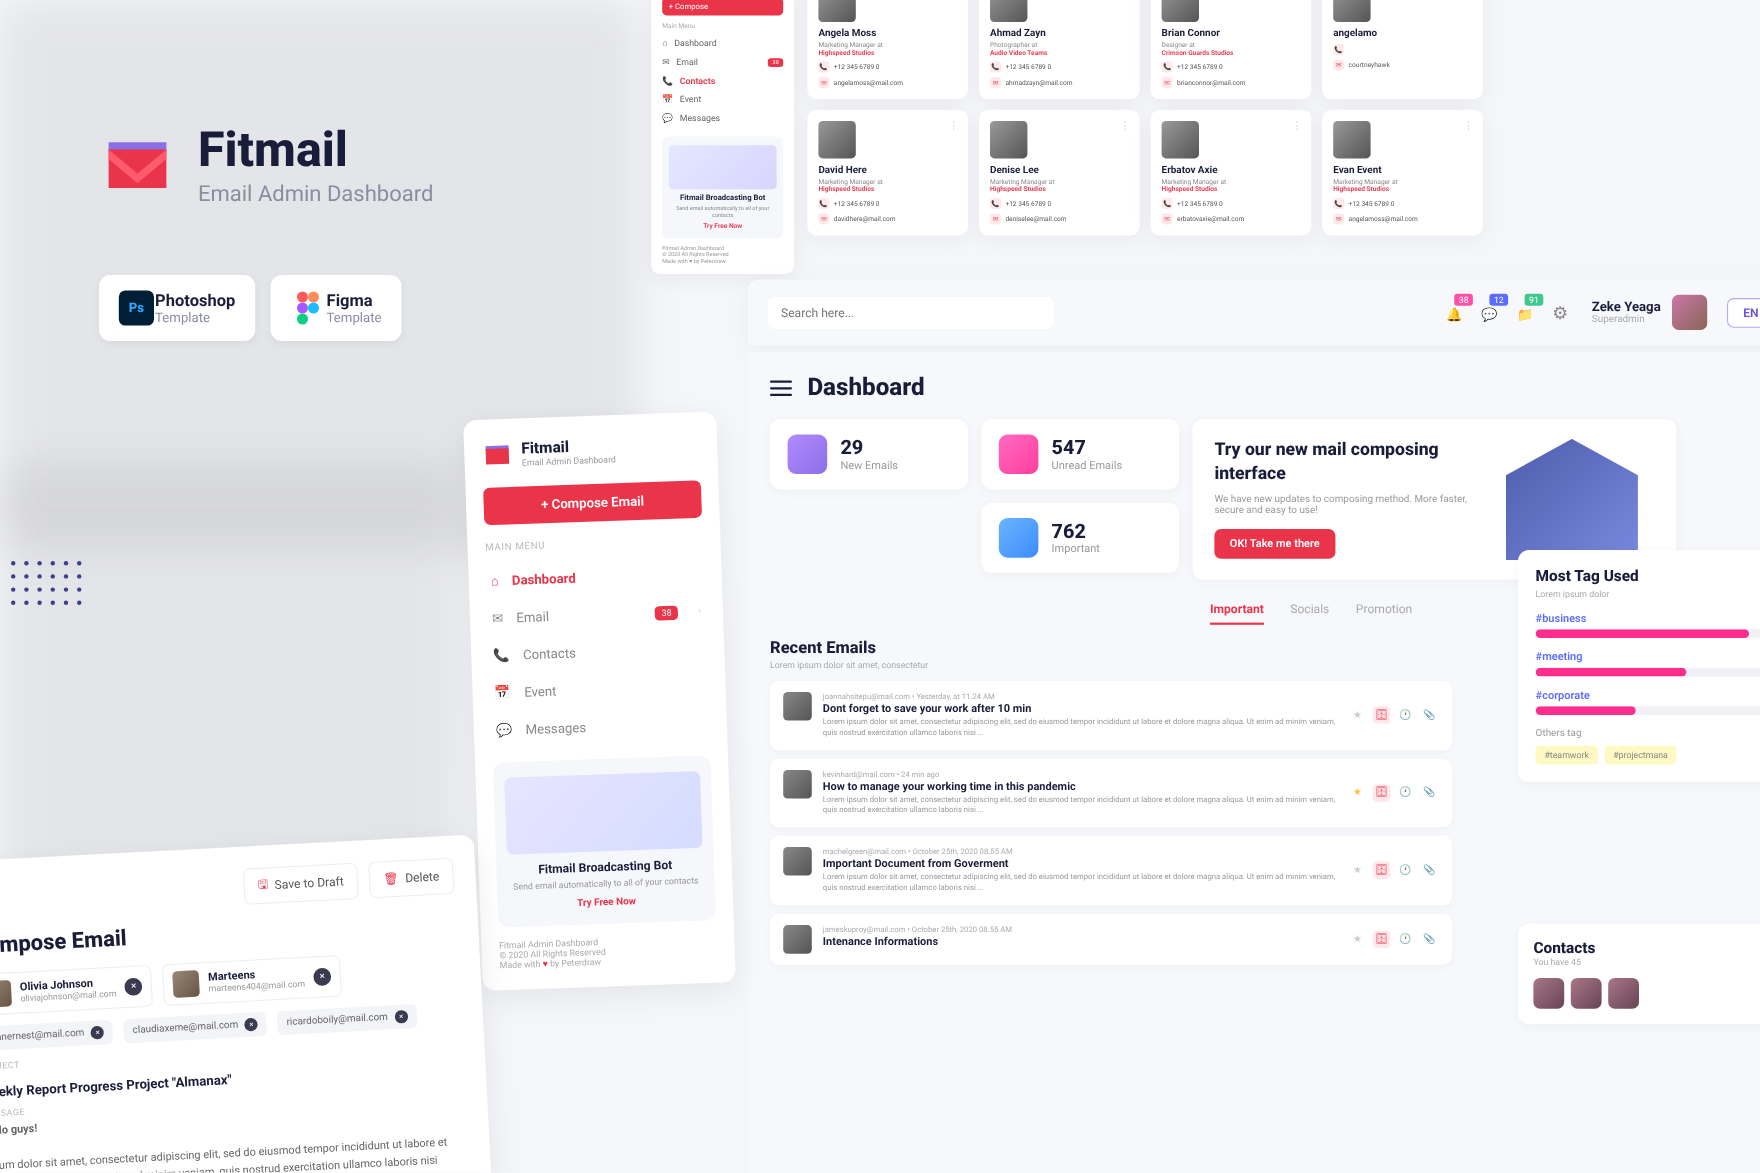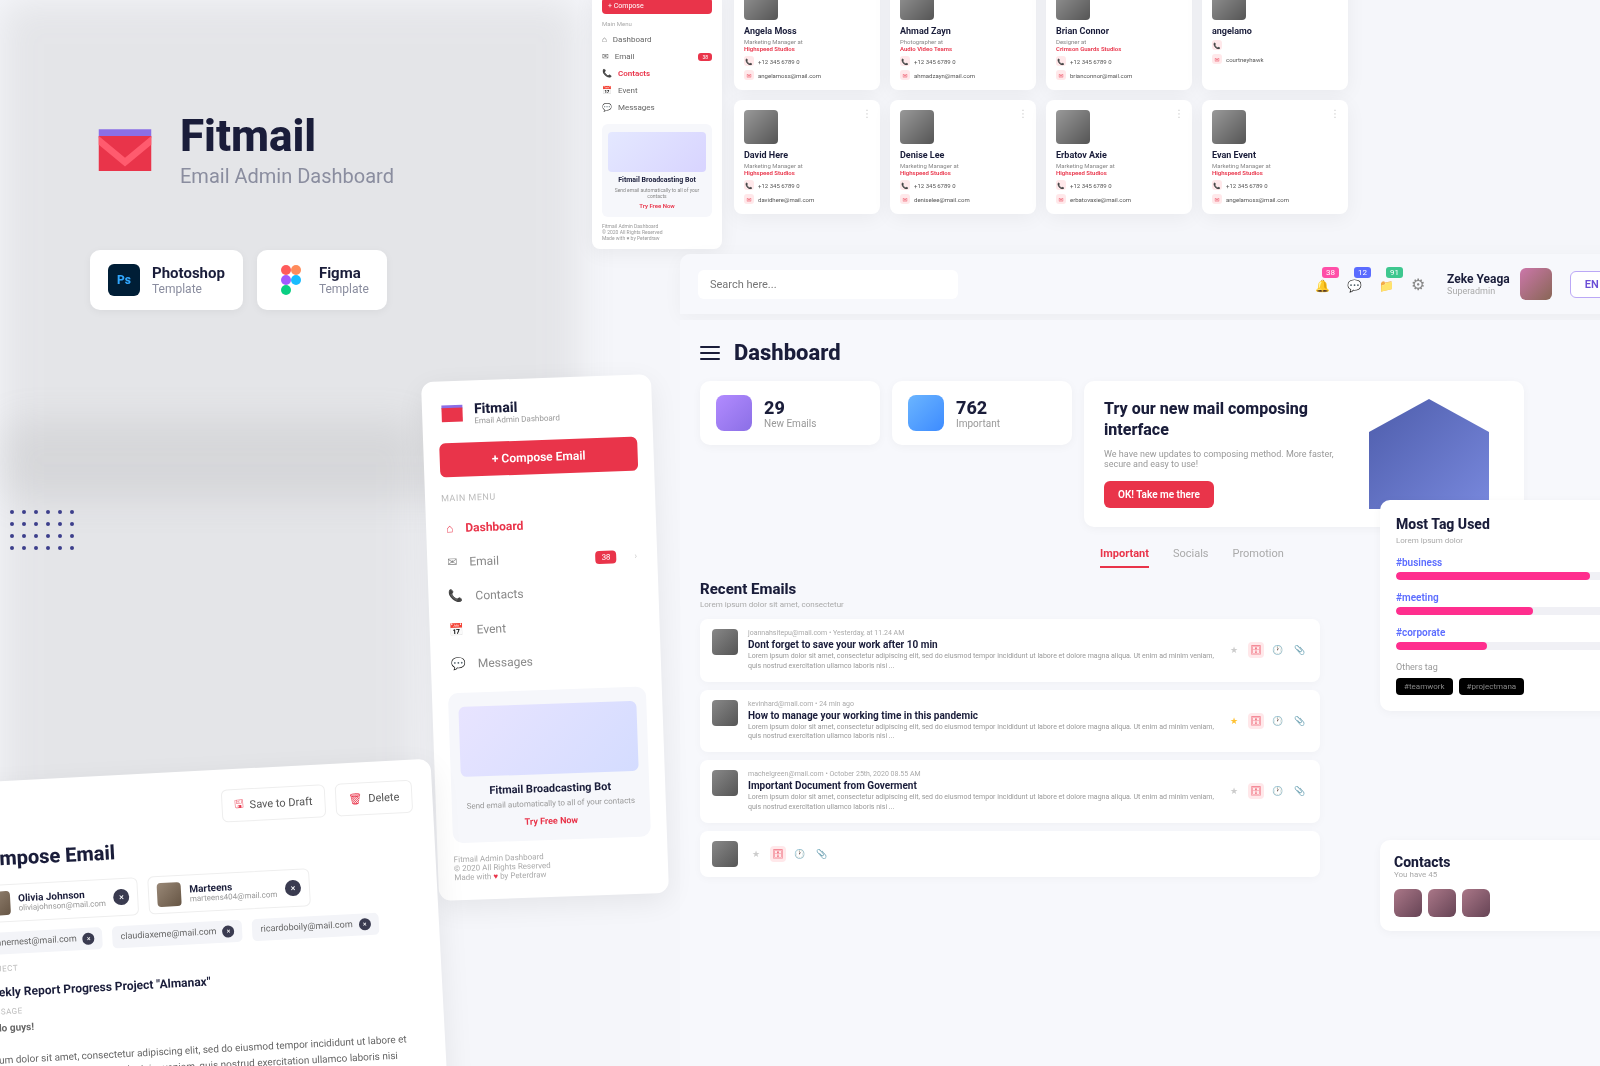--- a/index.html
+++ b/index.html
@@ -5,21 +5,21 @@
 * { margin: 0; padding: 0; box-sizing: border-box; font-family: -apple-system, BlinkMacSystemFont, 'Segoe UI', Roboto, sans-serif; }
 body { width: 1600px; height: 1066px; background: #f5f6fa; position: relative; overflow: hidden; }
 
 
 .hero { position: absolute; left: 90px; top: 110px; display: flex; align-items: center; gap: 20px; }
 .hero-logo { width: 70px; height: 70px; }
 .hero-title { font-size: 44px; font-weight: 800; color: #1a1d3a; }
 .hero-sub { font-size: 20px; color: #8a8d9f; margin-top: 2px; }
 
 .templates { position: absolute; left: 90px; top: 250px; display: flex; gap: 14px; }
-.tpl-card { background: #fff; border-radius: 10px; padding: 14px 18px; display: flex; align-items: center; gap: 12px; box-shadow: 0 2px 8px rgba(0,0,0,0.05); }
+.tpl-card { background: #fff; border-radius: 10px; padding: 14px 18px; display: flex; align-items: center; gap: 1px; box-shadow: 0 2px 8px rgba(0,0,0,0.05); }
 .tpl-icon { width: 32px; height: 32px; border-radius: 6px; }
 .tpl-name { font-size: 15px; font-weight: 700; color: #1a1d3a; }
 .tpl-sub { font-size: 12px; color: #8a8d9f; }
 
 
 .dots { position: absolute; left: 10px; top: 510px; display: grid; grid-template-columns: repeat(6, 4px); gap: 8px; }
 .dot { width: 4px; height: 4px; border-radius: 50%; background: #3d3f8c; }
 
 
 .blur-bg { position: absolute; filter: blur(18px); opacity: 0.15; background: #888; border-radius: 20px; }
@@ -109,21 +109,21 @@
 
 .tags-card { background: #fff; border-radius: 10px; padding: 16px; width: 260px; box-shadow: 0 2px 10px rgba(0,0,0,0.04); position: absolute; right: 0; top: 180px; }
 .tags-title { font-size: 14px; font-weight: 800; color: #1a1d3a; margin-bottom: 4px; }
 .tags-sub { font-size: 8px; color: #aaa; margin-bottom: 12px; }
 .tag-row { margin-bottom: 12px; }
 .tag-name { font-size: 10px; color: #5b6cff; font-weight: 600; margin-bottom: 4px; display:flex; justify-content:space-between;}
 .tag-bar-bg { height: 8px; background: #f0f0f5; border-radius: 4px; overflow: hidden; }
 .tag-bar { height: 100%; background: #ff2e8e; border-radius: 4px; }
 .others-label { font-size: 9px; color: #999; margin: 10px 0 6px; }
 .chip-row { display: flex; flex-wrap: wrap; gap: 6px; }
-.chip { background: #000000; color: #888; font-size: 8px; padding: 4px 8px; border-radius: 4px; }
+.chip { background: #fef9c3; color: #888; font-size: 8px; padding: 4px 8px; border-radius: 4px; }
 
 .tabs-row { display: flex; gap: 24px; margin: 20px 0 10px 400px; font-size: 11px; }
 .tab { color: #aaa; padding-bottom: 6px; }
 .tab.active { color: #e9344a; font-weight: 700; border-bottom: 2px solid #e9344a; }
 
 .recent { margin-top: 12px; }
 .recent-head { font-size: 15px; font-weight: 800; color: #1a1d3a; margin-bottom: 2px; }
 .recent-sub { font-size: 8px; color: #aaa; margin-bottom: 10px; }
 .email-item { background: #fff; border-radius: 8px; padding: 10px 12px; display: flex; gap: 10px; margin-bottom: 8px; width: 620px; box-shadow: 0 2px 8px rgba(0,0,0,0.03); position: relative; }
 .email-av { width: 26px; height: 26px; border-radius: 4px; background: linear-gradient(135deg,#888,#555); flex-shrink: 0; }
@@ -425,20 +425,27 @@
       <div class="stat-card">
         <div class="stat-icon" style="background:linear-gradient(135deg,#b28bff,#8b6fe6)"></div>
         <div>
             <div class="stat-val">29</div>
             <div class="stat-lbl">New Emails</div>
           </div>
       </div>
     </div>
     <div class="stats-col">
       <div class="stat-card">
+        <div class="stat-icon" style="background:linear-gradient(135deg,#ff6bc2,#ff3d9e)"></div>
+        <div>
+            <div class="stat-val">547</div>
+            <div class="stat-lbl">Unread Emails</div>
+          </div>
+      </div>
+      <div class="stat-card">
         <div class="stat-icon" style="background:linear-gradient(135deg,#6bb5ff,#3d8bff)"></div>
         <div>
             <div class="stat-val">762</div>
             <div class="stat-lbl">Important</div>
           </div>
       </div>
     </div>
     <div class="banner">
       <div class="banner-txt">
         <div class="banner-title">Try our new mail composing interface</div>
@@ -496,20 +503,25 @@
     </div>
     <div class="email-actions">
       <div class="ea-ic ea-star">★</div>
       <div class="ea-ic" style="background:#ffe8ea;color:#e9344a">🗄</div>
       <div class="ea-ic" style="color:#aaa">🕐</div>
       <div class="ea-ic" style="color:#6bb5ff">📎</div>
     </div>
   </div>
         <div class="email-item">
     <div class="email-av"></div>
+    <div class="email-body">
+      <div class="email-meta">jameskuproy@mail.com  •  October 25th, 2020  08.55 AM</div>
+      <div class="email-subj">Intenance Informations</div>
+      <div class="email-prev"></div>
+    </div>
     <div class="email-actions">
       <div class="ea-ic ea-star">★</div>
       <div class="ea-ic" style="background:#ffe8ea;color:#e9344a">🗄</div>
       <div class="ea-ic" style="color:#aaa">🕐</div>
       <div class="ea-ic" style="color:#6bb5ff">📎</div>
     </div>
   </div>
       </div>
   </div>
 

